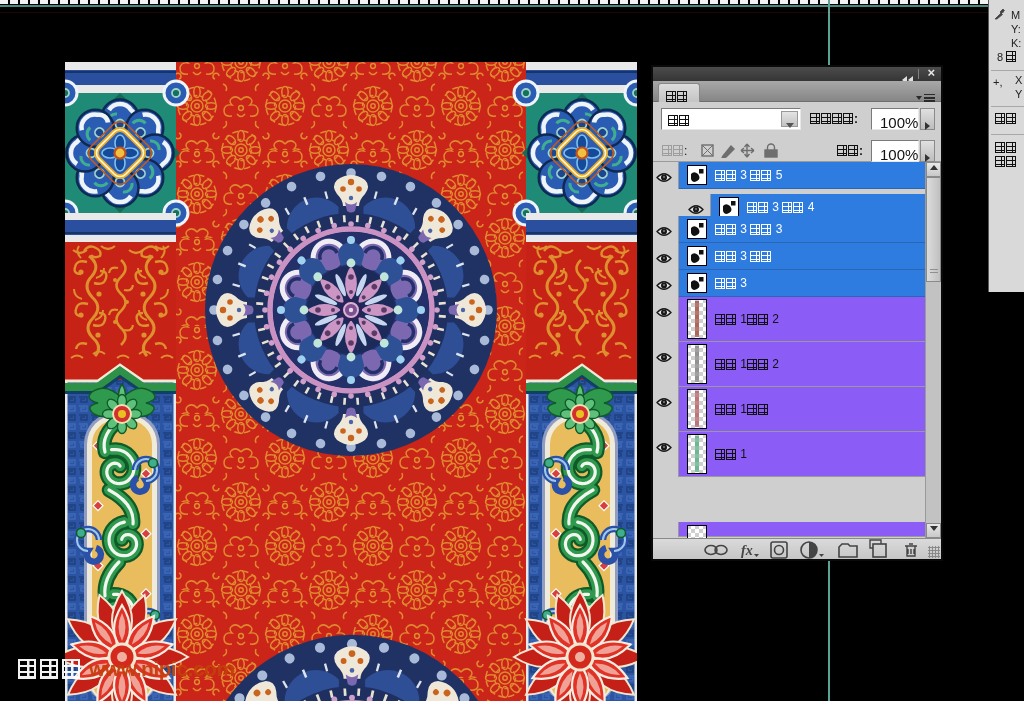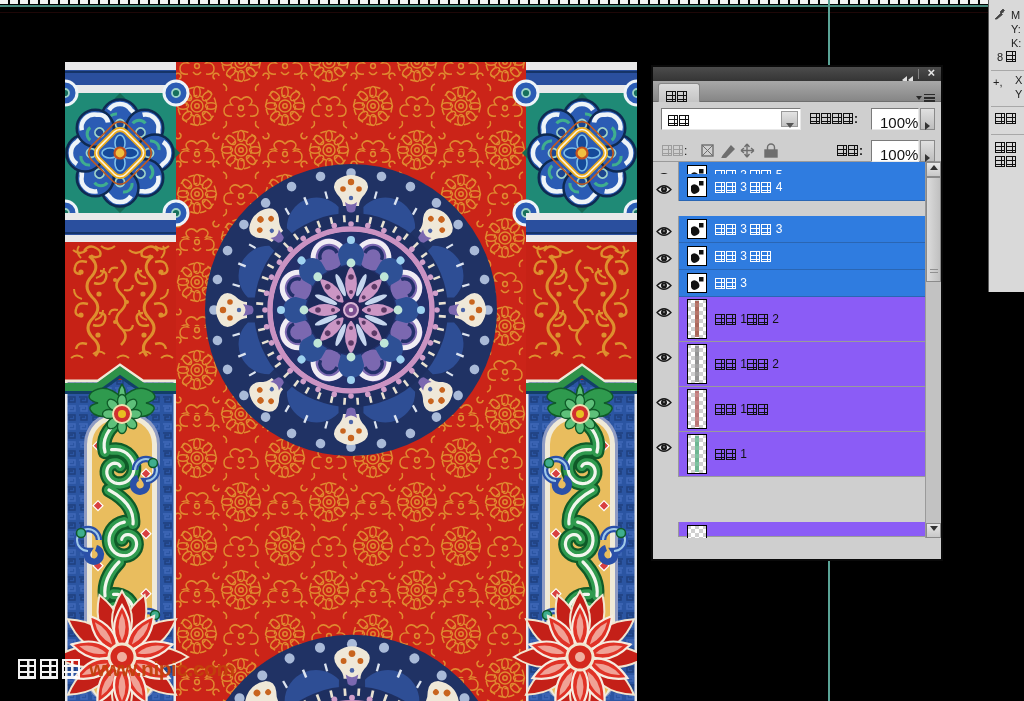--- a/index.html
+++ b/index.html
@@ -1413,21 +1413,21 @@
               <circle cx="8" cy="5.5" r="3" fill="#1a1a1a"></circle>
               <circle cx="8" cy="5" r="1" fill="#808080"></circle>
             </svg></div>
           <div class="rthumb"><svg width="20" height="20" viewBox="0 0 20 20">
               <rect x="0.5" y="0.5" width="19" height="19" fill="#fff" stroke="#000"></rect>
               <path d="M4,9 q3,-3.5 7,0 q3.5,4.5 -1,7 q-5,2.5 -6,-2 Z" fill="#111"></path>
               <rect x="12" y="4" width="4.5" height="4.5" fill="#111"></rect>
             </svg></div>
           <div class="rname w"><i class="gw"></i><i class="gw"></i><span class="dig">&nbsp;3&nbsp;</span><i class="gw"></i><i class="gw"></i><span class="dig"> 5</span></div>
         </div>
-        <div class="row sel" style="top:12px;height:27px;">
+        <div class="row sel" style="top:32px;height:27px;margin-left:32px;">
           <div class="eyec" style="height:27px;"><svg width="16" height="11" viewBox="0 0 16 11">
               <path d="M1,5.5 Q8,-2 15,5.5 Q8,13 1,5.5 Z" fill="#e6e6e6" stroke="#1a1a1a" stroke-width="1.3"></path>
               <circle cx="8" cy="5.5" r="3" fill="#1a1a1a"></circle>
               <circle cx="8" cy="5" r="1" fill="#808080"></circle>
             </svg></div>
           <div class="rthumb"><svg width="20" height="20" viewBox="0 0 20 20">
               <rect x="0.5" y="0.5" width="19" height="19" fill="#fff" stroke="#000"></rect>
               <path d="M4,9 q3,-3.5 7,0 q3.5,4.5 -1,7 q-5,2.5 -6,-2 Z" fill="#111"></path>
               <rect x="12" y="4" width="4.5" height="4.5" fill="#111"></rect>
             </svg></div>
@@ -1535,20 +1535,37 @@
               <path d="M0,0h4v4h-4z M8,0h4v4h-4z M16,0h4v4h-4z M4,4h4v4h-4z M12,4h4v4h-4z M0,8h4v4h-4z M8,8h4v4h-4z M16,8h4v4h-4z M4,12h4v4h-4z M12,12h4v4h-4z M0,16h4v4h-4z M8,16h4v4h-4z M16,16h4v4h-4z M4,20h4v4h-4z M12,20h4v4h-4z M0,24h4v4h-4z M8,24h4v4h-4z M16,24h4v4h-4z M4,28h4v4h-4z M12,28h4v4h-4z M0,32h4v4h-4z M8,32h4v4h-4z M16,32h4v4h-4z M4,36h4v4h-4z M12,36h4v4h-4z" fill="#cfcfcf"></path>
               <rect x="0.5" y="0.5" width="19" height="39" fill="none" stroke="#000"></rect>
             </svg></div>
         </div>
         <div id="sbar">
           <div class="sbtn" style="top:0;"><span class="tri-u2"></span></div>
           <div class="sthumb"></div>
           <div class="sbtn" style="bottom:0;"><span class="tri-d3"></span></div>
         </div>
       </div>
+      <div id="lp-foot"><svg width="290" height="22" viewBox="0 0 290 22">
+          <g fill="none" stroke="#444" stroke-width="1.6">
+            <ellipse cx="58" cy="11" rx="6" ry="4.5"></ellipse>
+            <ellipse cx="68" cy="11" rx="6" ry="4.5"></ellipse>
+          </g>
+          <text x="88" y="16" font-family="Liberation Serif" font-style="italic" font-weight="bold" font-size="14" fill="#444">fx</text>
+          <path d="M101,15 l5,0 l-2.5,3 z" fill="#444"></path>
+          <rect x="118" y="3" width="16" height="16" rx="2" fill="none" stroke="#444" stroke-width="1.6"></rect>
+          <circle cx="126" cy="11" r="4.5" fill="none" stroke="#444" stroke-width="1.6"></circle>
+          <circle cx="156" cy="11" r="8" fill="none" stroke="#444" stroke-width="1.6"></circle>
+          <path d="M156,3 a8,8 0 0 1 0,16 z" fill="#444"></path>
+          <path d="M166,15 l5,0 l-2.5,3 z" fill="#444"></path>
+          <path d="M186,8 l3,-3 h6 l2,2 h7 v11 h-18 z" fill="none" stroke="#444" stroke-width="1.6"></path>
+          <rect x="220" y="5" width="13" height="13" fill="none" stroke="#444" stroke-width="1.6"></rect>
+          <path d="M220,9 h-3 v-8 h11 v4" fill="none" stroke="#444" stroke-width="1.4"></path>
+          <path d="M252,7 h12 M254,7 v10 h8 v-10 M256,5 h4 M255,10 v5 M258,10 v5 M261,10 v5" fill="none" stroke="#444" stroke-width="1.4"></path>
+        </svg><div id="grip"></div></div>
     </div>
     <div id="ip">
       <svg style="position:absolute;top:8px;left:5px;" width="12" height="12" viewBox="0 0 12 12">
         <path d="M1,11 L7,5 l1.5,1.5 L3,11 z M7.5,2.5 l2,2 M6,4 l3,-3 1.5,1.5 -3,3 z" fill="#444" stroke="#444" stroke-width="0.8"></path>
       </svg>
       <div class="it" style="top:9px;left:22px;">M</div>
       <div class="it" style="top:23px;left:22px;">Y:</div>
       <div class="it" style="top:37px;left:22px;">K:</div>
       <div class="it" style="top:51px;left:8px;">8 <i class="gb"></i></div>
       <div class="sep" style="top:70px;"></div>

